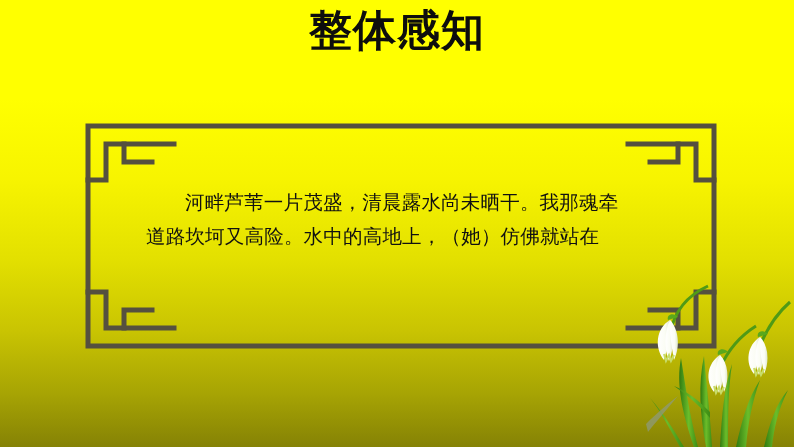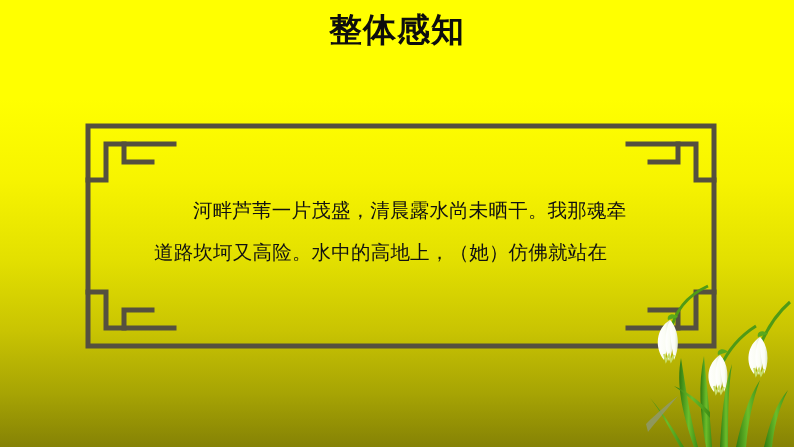--- a/index.html
+++ b/index.html
@@ -28,21 +28,21 @@
     overflow: hidden;
   }
 
   
   #title {
     position: absolute;
     top: 8px;
     left: 0;
     width: 794px;
     text-align: center;
-    font-size: 33px;
+    font-size: 43px;
     line-height: 44px;
     font-weight: bold;
     color: #0d0d0d;
     letter-spacing: 1px;
     white-space: nowrap;
   }
 
   
   #flag-banner {
     position: absolute;
@@ -90,21 +90,21 @@
     top: 186px;
     width: 498px;
     font-size: 19.5px;
     line-height: 33.5px;
     color: #111111;
     text-align: justify;
     text-justify: inter-character;
     letter-spacing: 0.2px;
   }
   #body-text p {
-    margin: 8px;
+    margin: 0;
     white-space: nowrap;
   }
   #body-text p.first {
     text-indent: 2em;
   }
 
   
   #flowers {
     position: absolute;
     right: 0;

